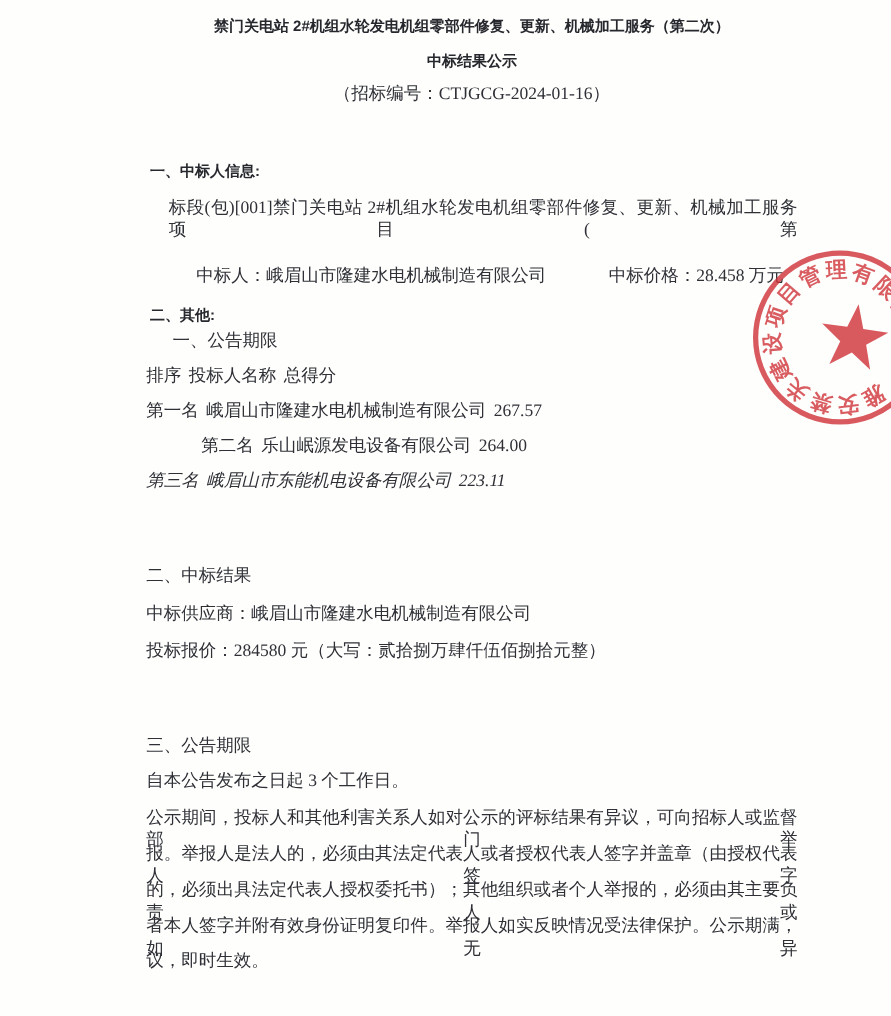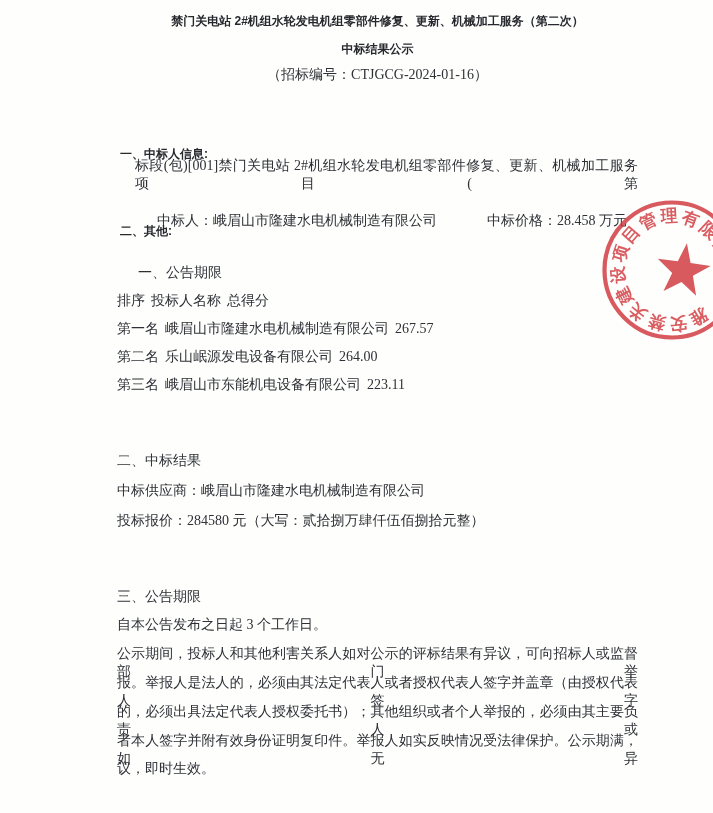--- a/index.html
+++ b/index.html
@@ -41,38 +41,38 @@
 </style>
 </head>
 <body>
 
 <div class="page">
 
   <div class="ln ctr hd" style="top:13px;">禁门关电站 2#机组水轮发电机组零部件修复、更新、机械加工服务（第二次）</div>
   <div class="ln ctr hd" style="top:41px;">中标结果公示</div>
   <div class="ln ctr" style="top:66px;">（招标编号：CTJGCG-2024-01-16）</div>
 
-  <div class="ln hd" style="top:146px; left:120px;">一、中标人信息:</div>
+  <div class="ln hd" style="top:129px; left:120px;">一、中标人信息:</div>
   <div class="ln jl" style="top:157px; left:135px; width:503px;">标段(包)[001]禁门关电站 2#机组水轮发电机组零部件修复、更新、机械加工服务项目(第</div>
   <div class="ln" style="top:212px; left:157px;">
     <span>中标人：峨眉山市隆建水电机械制造有限公司</span><span class="gap-l">中标价格：28.458 万元</span>
   </div>
 
-  <div class="ln hd" style="top:223px; left:120px;">二、其他:</div>
+  <div class="ln hd" style="top:244px; left:120px;">二、其他:</div>
   <div class="ln" style="top:264px; left:138px;">一、公告期限</div>
   <div class="ln" style="top:292px;">
     <span class="sp">排序</span><span class="sp">投标人名称</span><span>总得分</span>
   </div>
   <div class="ln" style="top:320px;">
     <span class="sp">第一名</span><span class="sp">峨眉山市隆建水电机械制造有限公司</span><span>267.57</span>
   </div>
-  <div class="ln" style="top:348px;">
+  <div class="ln" style="top:348px;margin-left:44px;">
     <span class="sp">第二名</span><span class="sp">乐山岷源发电设备有限公司</span><span>264.00</span>
   </div>
-  <div class="ln" style="top:376px;">
+  <div class="ln" style="top:376px;font-style:italic;">
     <span class="sp">第三名</span><span class="sp">峨眉山市东能机电设备有限公司</span><span>223.11</span>
   </div>
 
   <div class="ln" style="top:452px;">二、中标结果</div>
   <div class="ln" style="top:482px;">中标供应商：峨眉山市隆建水电机械制造有限公司</div>
   <div class="ln" style="top:512px;">投标报价：284580 元（大写：贰拾捌万肆仟伍佰捌拾元整）</div>
 
   <div class="ln" style="top:588px;">三、公告期限</div>
   <div class="ln" style="top:616px;">自本公告发布之日起 3 个工作日。</div>
   <div class="ln jl" style="top:645px;">公示期间，投标人和其他利害关系人如对公示的评标结果有异议，可向招标人或监督部门举</div>

